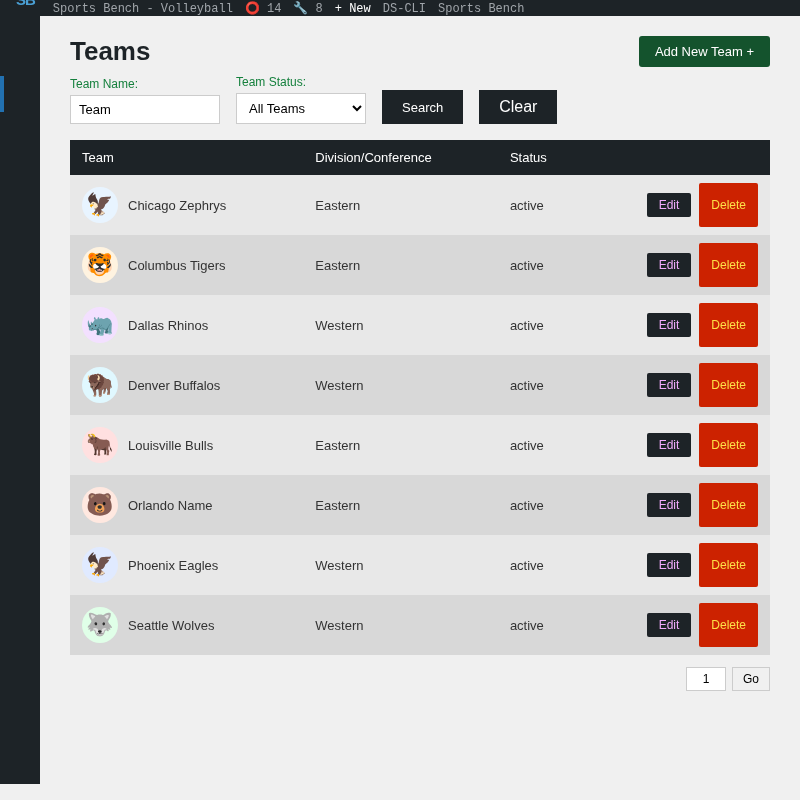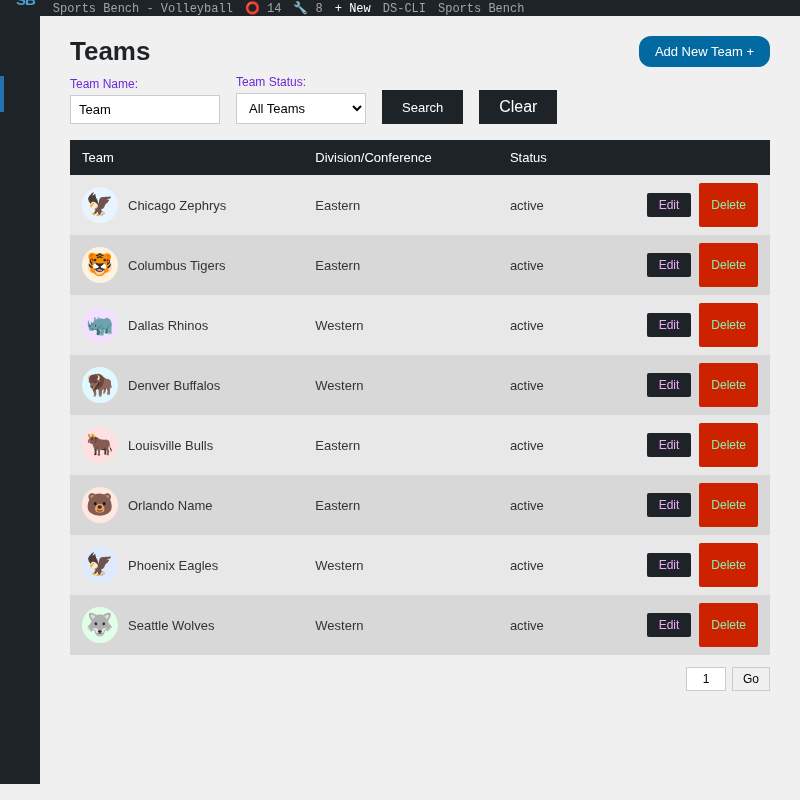--- a/index.html
+++ b/index.html
@@ -65,44 +65,44 @@
       align-items: center;
       justify-content: space-between;
       margin-bottom: 8px;
     }
     .page-title {
       font-size: 26px;
       font-weight: bold;
       color: #1d2327;
     }
     .add-new-btn {
-      background: #0369a1;
+      background: #14532d;
       color: #fff;
       border: none;
       padding: 8px 16px;
       font-size: 13px;
       cursor: pointer;
-      border-radius: 12px;
+      border-radius: 3px;
     }
 
     
     .filter-row {
       display: flex;
       align-items: flex-end;
       gap: 16px;
       margin-bottom: 16px;
     }
     .filter-group {
       display: flex;
       flex-direction: column;
       gap: 4px;
     }
     .filter-label {
       font-size: 12px;
-      color: #6d28d9;
+      color: #15803d;
     }
     .filter-input {
       padding: 6px 8px;
       border: 1px solid #ccc;
       font-size: 13px;
       width: 150px;
       background: #fff;
     }
     .filter-select {
       padding: 6px 8px;
@@ -186,21 +186,21 @@
       color: #f0abfc;
       border: none;
       padding: 5px 12px;
       font-size: 12px;
       cursor: pointer;
       margin-right: 4px;
       border-radius: 2px;
     }
     .delete-btn {
       background: #cc2200;
-      color: #86efac;
+      color: #fde047;
       border: none;
       padding: 15px 12px;
       font-size: 12px;
       cursor: pointer;
       border-radius: 2px;
     }
     .action-cell {
       display: flex;
       align-items: center;
       gap: 4px;

